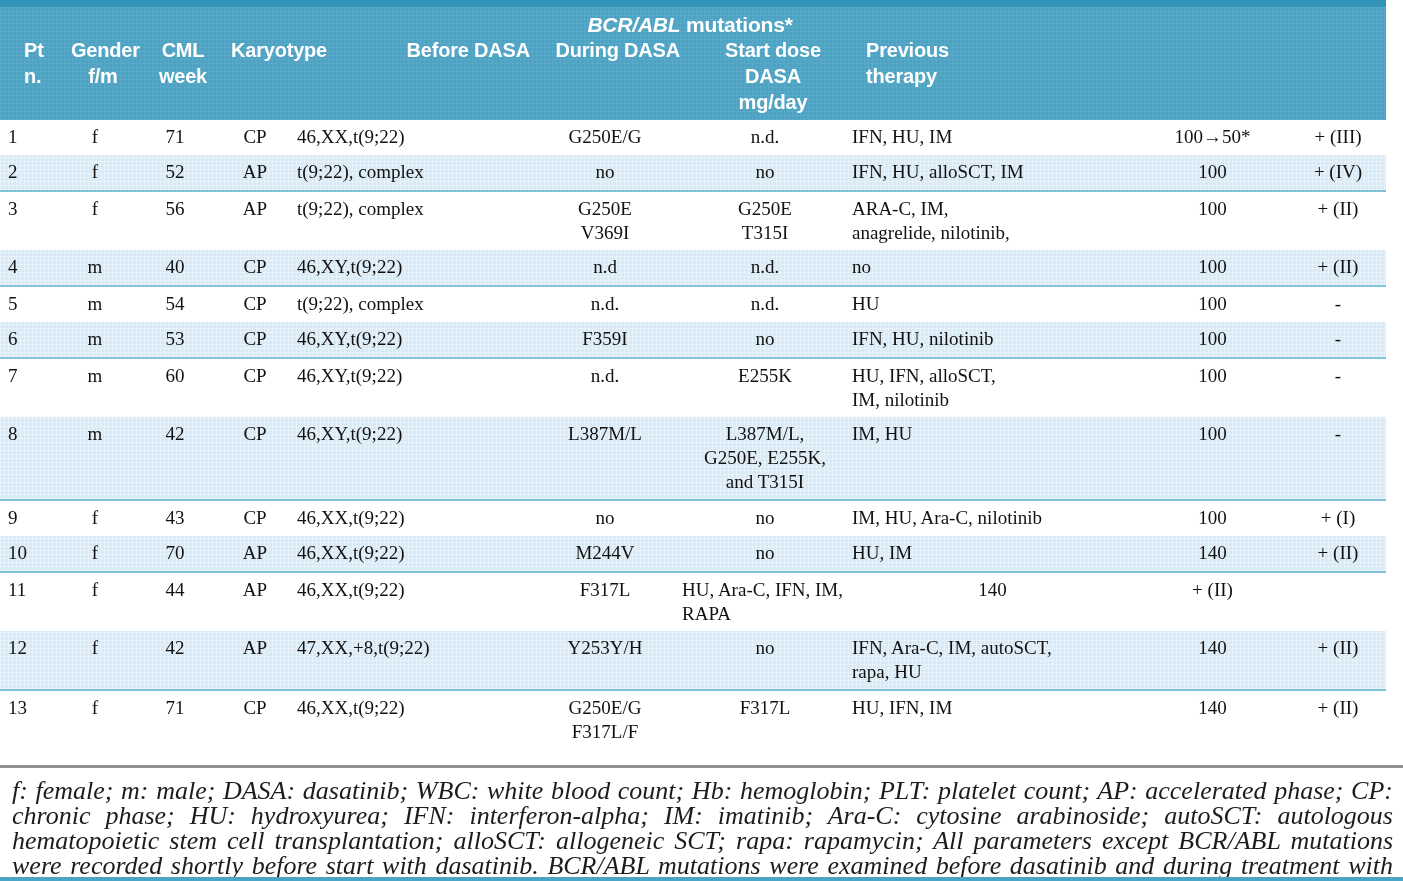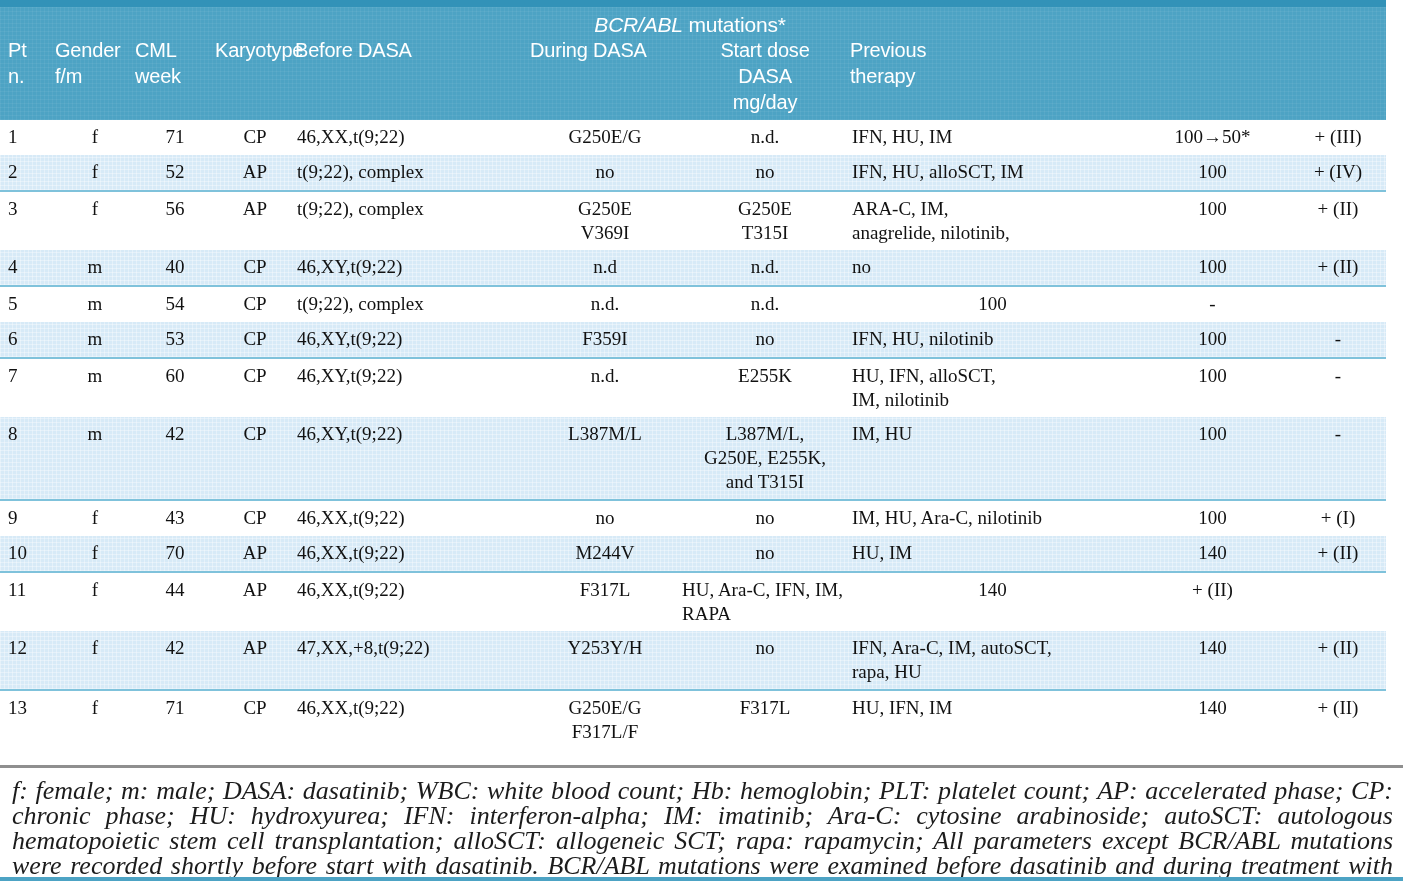--- a/index.html
+++ b/index.html
@@ -14,35 +14,36 @@
   .topline{height:7px;background:#3292b8;}
   .thead{
     position:relative;
     background:#4da3c4;
     background-image:
       repeating-linear-gradient(0deg, rgba(255,255,255,0.05) 0 1px, rgba(0,0,0,0) 1px 4px),
       repeating-linear-gradient(90deg, rgba(255,255,255,0.05) 0 1px, rgba(0,0,0,0) 1px 4px);
     height:113px;
     color:#fff;
     font-family:"Liberation Sans", sans-serif;
-    font-weight:400;
+    font-weight:700;
   }
   .mut-head{
     position:absolute;top:6px;left:530px;width:320px;
     text-align:center;font-size:21px;letter-spacing:-0.2px;white-space:nowrap;
   }
   .mut-head .it{font-style:italic;}
   .head-grid{
     position:absolute;top:30px;left:0;right:0;
     display:grid;
     grid-template-columns:55px 80px 80px 80px 235px 150px 170px 285px 155px 96px;
   }
   .hcell{
     font-size:20px;line-height:26px;letter-spacing:-0.2px;
     white-space:pre-line;
+    margin-left:16px;
   }
   
   .tbody{width:1386px;}
   .row{
     display:grid;
     grid-template-columns:55px 80px 80px 80px 235px 150px 170px 285px 155px 96px;
     min-height:35px;
     background:#ffffff;
   }
   .row.shade{
@@ -54,23 +55,23 @@
   }
   .cell{
     font-size:19px;line-height:24px;
     padding:5px 2px 5px 2px;
     white-space:pre-line;
   }
   .al{text-align:left;}
   .ac{text-align:center;}
   .col-pt{padding-left:8px;}
   .hc-pt{padding-left:8px;text-align:left;}
-  .hc-gender,.hc-age,.hc-cml{}
+  .hc-gender,.hc-age,.hc-cml{text-align:center;}
   .hc-karyotype{text-align:left;}
-  .hc-before,.hc-during{text-align:left;}
+  .hc-before,.hc-during{text-align:right;}
   .hc-previous{text-align:left;}
   .hc-dose,.hc-pleural{text-align:center;}
 
   
   .grayline{margin-top:16px;height:3px;background:#8f8f8f;width:1403px;}
   .footnote{
     margin:10px 0 0 0;
     padding:0 10px 0 12px;
     font-style:italic;
     font-size:26px;
@@ -161,20 +162,21 @@
           <div class="cell col-pleural ac">+ (II)</div>
         </div>
         <div class="row">
           <div class="cell col-pt al">5</div>
           <div class="cell col-gender ac">m</div>
           <div class="cell col-age ac">54</div>
           <div class="cell col-cml ac">CP</div>
           <div class="cell col-karyotype al">t(9;22), complex</div>
           <div class="cell col-before ac">n.d.</div>
           <div class="cell col-during ac">n.d.</div>
+          <div class="cell col-previous al">HU</div>
           <div class="cell col-dose ac">100</div>
           <div class="cell col-pleural ac">-</div>
         </div>
         <div class="row shade">
           <div class="cell col-pt al">6</div>
           <div class="cell col-gender ac">m</div>
           <div class="cell col-age ac">53</div>
           <div class="cell col-cml ac">CP</div>
           <div class="cell col-karyotype al">46,XY,t(9;22)</div>
           <div class="cell col-before ac">F359I</div>

